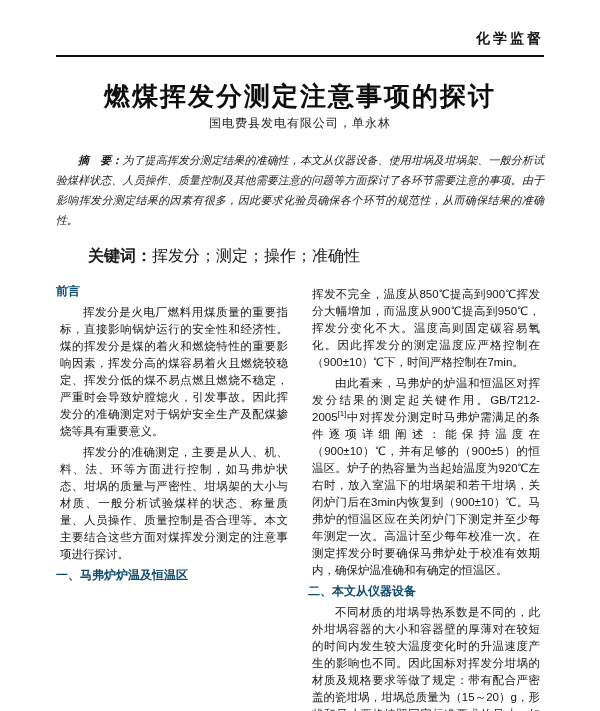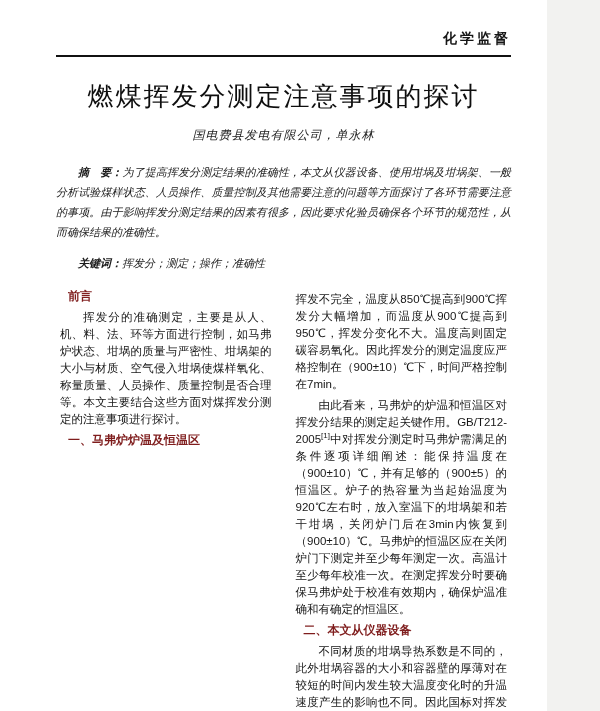--- a/index.html
+++ b/index.html
@@ -3,91 +3,89 @@
 <meta charset="utf-8">
 <style>
   html, body { margin: 0; padding: 0; }
   body {
     width: 600px; height: 711px;
     background: #f2f2f0;
     font-family: "Liberation Sans", sans-serif;
     overflow: hidden;
   }
   .page {
-    width: 547px; height: 711px;
+    width: 600px; height: 711px;
     box-sizing: border-box;
     background: #ffffff;
-    padding: 30px 36px 0 56px;
+    padding: 30px 56px 0 56px;
     color: #1c1c1c;
   }
   .journal-header {
     text-align: right;
     font-weight: bold;
     font-size: 14px;
     letter-spacing: 3px;
     color: #161616;
   }
   .header-rule {
     height: 2px;
     background: #111;
     margin-top: 7px;
   }
   .article-title {
     margin: 22px 0 0 0;
     text-align: center;
     font-size: 26px;
-    font-weight: normal;
+    font-weight: bold;
     letter-spacing: 2px;
     color: #0e0e0e;
   }
   .byline {
-    margin-top: 13px;
+    margin-top: 1px;
     text-align: center;
     font-size: 12px;
     letter-spacing: 1px;
-    font-style: italic;
     color: #222;
   }
   .abstract {
     margin-top: 18px;
     font-size: 11px;
     line-height: 20px;
     text-align: justify;
     text-indent: 2em;
     font-style: italic;
     color: #1a1a1a;
   }
   .keywords {
-    font-size: 11px;
+    font-size: 16px;
     line-height: 20px;
     text-indent: 2em;
-    font-style: italic;
     color: #1a1a1a;
   }
   .bold { font-weight: bold; }
   .columns {
     margin-top: 14px;
     display: flex;
     gap: 16px;
   }
   .col {
     flex: 1 1 0;
     font-size: 11.5px;
     line-height: 17px;
     text-align: justify;
     color: #161616;
   }
   .col p { margin: 4px; text-indent: 2em; }
   .col p.cont { text-indent: 0; }
   .col h3 {
-    margin: 1px 12px;
+    margin: 1px 0;
     font-size: 12px;
     font-weight: bold;
     text-indent: 0;
-    color: #7f1d1d;
+    color: #0c4a6e;
   }
   sup.ref {
     font-size: 8px;
     line-height: 0;
     vertical-align: super;
   }
 </style>
 </head>
 <body>
 
@@ -102,21 +100,22 @@
   <div class="byline">国电费县发电有限公司，单永林</div>
 
   <p class="abstract"><span class="bold">摘　要：</span><span>为了提高挥发分测定结果的准确性，本文从仪器设备、使用坩埚及坩埚架、一般分析试验煤样状态、人员操作、质量控制及其他需要注意的问题等方面探讨了各环节需要注意的事项。由于影响挥发分测定结果的因素有很多，因此要求化验员确保各个环节的规范性，从而确保结果的准确性。</span></p>
 
   <p class="keywords"><span class="bold">关键词：</span><span>挥发分；测定；操作；准确性</span></p>
 
   <div class="columns">
 
     <div class="col">
       <h3>前言</h3>
-      <p>挥发分的准确测定，主要是从人、机、料、法、环等方面进行控制，如马弗炉状态、坩埚的质量与严密性、坩埚架的大小与材质、空气侵入坩埚使煤样氧化、称量质量、人员操作、质量控制是否合理等。本文主要结合这些方面对煤挥发分测定的注意事项进行探讨。</p>
+      <p>挥发分是火电厂燃料用煤质量的重要指标，直接影响锅炉运行的安全性和经济性。煤的挥发分是煤的着火和燃烧特性的重要影响因素，挥发分高的煤容易着火且燃烧较稳定、挥发分低的煤不易点燃且燃烧不稳定，严重时会导致炉膛熄火，引发事故。因此挥发分的准确测定对于锅炉安全生产及配煤掺烧等具有重要意义。</p>
+      <p>挥发分的准确测定，主要是从人、机、料、法、环等方面进行控制，如马弗炉状态、坩埚的质量与严密性、坩埚架的大小与材质、一般分析试验煤样的状态、称量质量、人员操作、质量控制是否合理等。本文主要结合这些方面对煤挥发分测定的注意事项进行探讨。</p>
       <h3>一、马弗炉炉温及恒温区</h3>
 
     </div>
 
     <div class="col">
       <p class="cont">挥发不完全，温度从850℃提高到900℃挥发分大幅增加，而温度从900℃提高到950℃，挥发分变化不大。温度高则固定碳容易氧化。因此挥发分的测定温度应严格控制在（900±10）℃下，时间严格控制在7min。</p>
       <p><span>由此看来，马弗炉的炉温和恒温区对挥发分结果的测定起关键作用。GB/T212-2005</span><sup class="ref">[1]</sup><span>中对挥发分测定时马弗炉需满足的条件逐项详细阐述：能保持温度在（900±10）℃，并有足够的（900±5）的恒温区。炉子的热容量为当起始温度为920℃左右时，放入室温下的坩埚架和若干坩埚，关闭炉门后在3min内恢复到（900±10）℃。马弗炉的恒温区应在关闭炉门下测定并至少每年测定一次。高温计至少每年校准一次。在测定挥发分时要确保马弗炉处于校准有效期内，确保炉温准确和有确定的恒温区。</span></p>
       <h3>二、本文从仪器设备</h3>
       <p>不同材质的坩埚导热系数是不同的，此外坩埚容器的大小和容器壁的厚薄对在较短的时间内发生较大温度变化时的升温速度产生的影响也不同。因此国标对挥发分坩埚的材质及规格要求等做了规定：带有配合严密盖的瓷坩埚，坩埚总质量为（15～20）g，形状和尺寸严格按照国家标准要求的尺寸。如坩埚与坩埚盖不严密，空气侵入坩埚使煤样氧化，使挥发分的测定结果偏高。</p>
 

